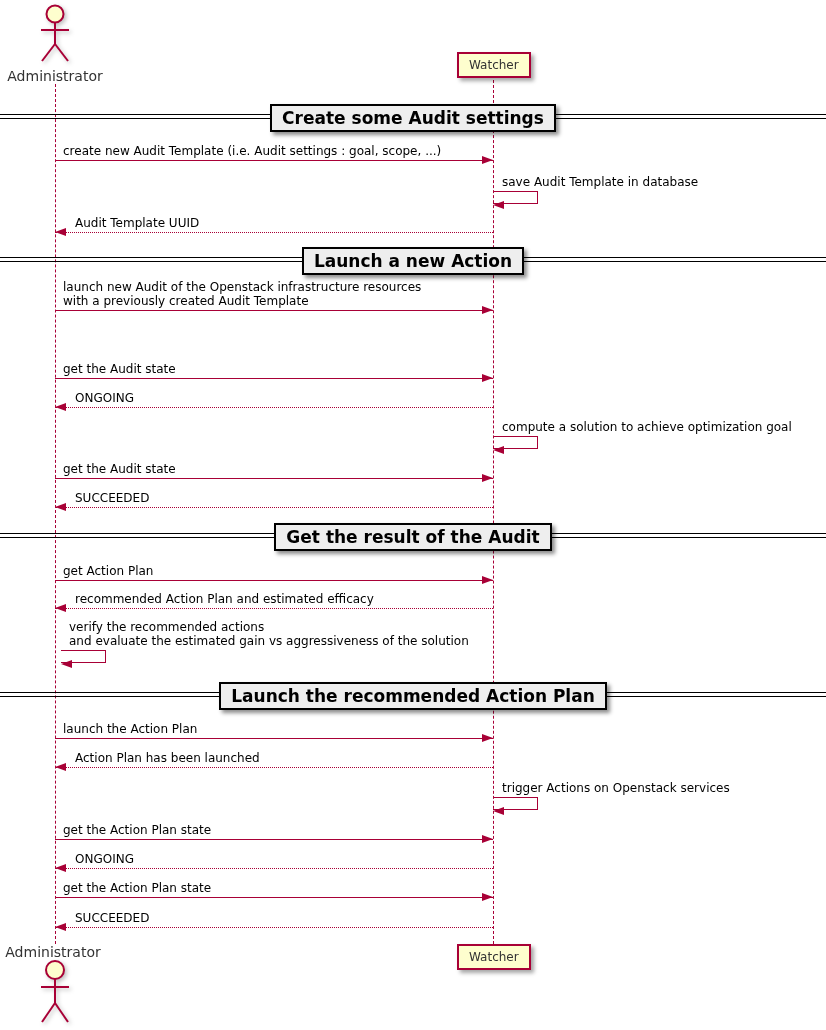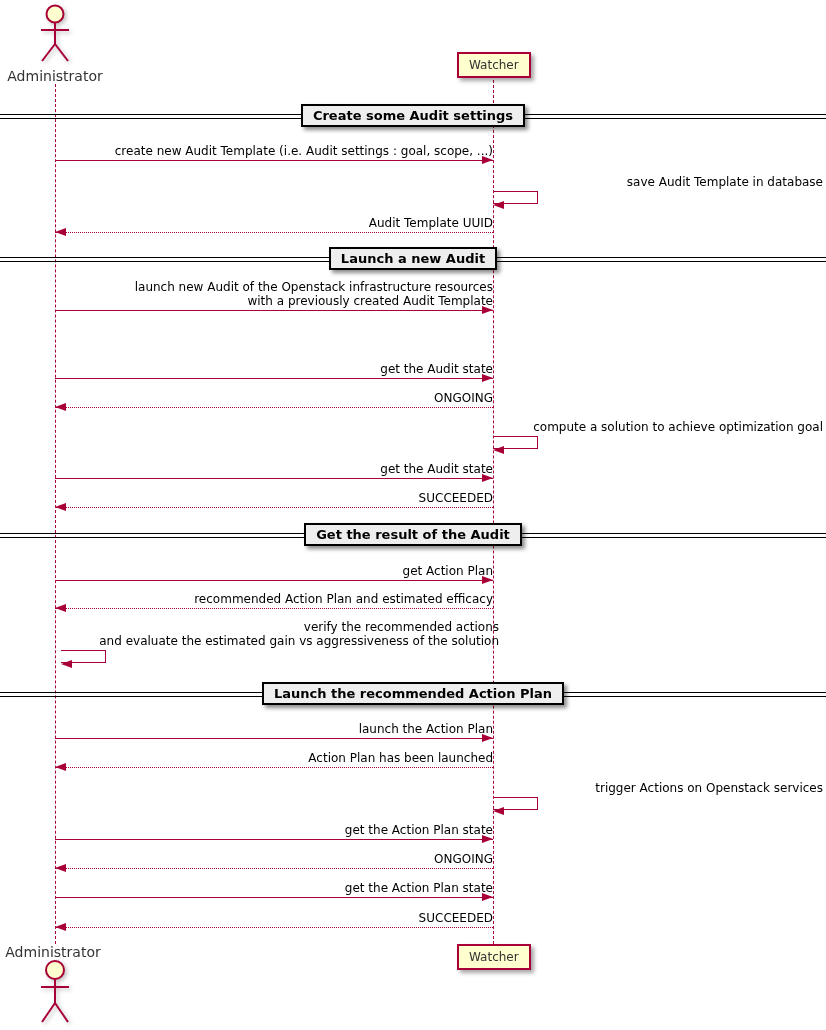--- a/index.html
+++ b/index.html
@@ -18,25 +18,25 @@
   }
   
   .actor-svg{position:absolute;filter:drop-shadow(2px 2px 2px rgba(0,0,0,0.25));}
   .actor-label{position:absolute;left:0;width:110px;text-align:center;font-size:14px;color:#333;}
   
   .divider{position:absolute;left:0;width:826px;height:26px;text-align:center;}
   .divider-rule{position:absolute;left:0;right:0;top:10px;height:3px;
     border-top:1px solid #000;border-bottom:1px solid #000;}
   .divider-box{
     position:relative;display:inline-block;background:#EEEEEE;border:2px solid #000;
-    padding:2px 10px;font-size:13px;font-weight:bold;color:#000;
+    padding:2px 10px;font-size:17px;font-weight:bold;color:#000;
     box-shadow:3px 3px 4px rgba(0,0,0,0.45);
   }
   
-  .msg{position:absolute;font-size:12px;text-align:right;}
+  .msg{position:absolute;font-size:12px;}
   .msg-text{line-height:14px;white-space:pre-line;color:#000;}
   .msg-line{position:relative;margin-top:2px;height:0;}
   .msg-line.solid{border-top:1px solid #A80036;}
   .msg-line.dotted{border-top:1px dotted #A80036;}
   .arrow-right{position:absolute;right:0;top:-5px;width:0;height:0;
     border-left:11px solid #A80036;border-top:4px solid transparent;border-bottom:4px solid transparent;}
   .arrow-left{position:absolute;left:0;top:-5px;width:0;height:0;
     border-right:11px solid #A80036;border-top:4px solid transparent;border-bottom:4px solid transparent;}
   
   .self-loop{position:relative;margin-top:2px;width:44px;height:11px;
@@ -92,21 +92,21 @@
 
   <div class="msg ret-admin" style="top:216px">
     <div class="msg-text">Audit Template UUID</div>
     <div class="msg-line dotted">
       <span class="arrow-left"></span>
     </div>
   </div>
 
   <div class="divider" style="top:247px">
     <div class="divider-rule"></div>
-    <div class="divider-box">Launch a new Audit</div>
+    <div class="divider-box">Launch a new Action</div>
   </div>
 
   <div class="msg from-admin" style="top:280px">
     <div class="msg-text">launch new Audit of the Openstack infrastructure resources
 with a previously created Audit Template</div>
     <div class="msg-line solid">
       <span class="arrow-right"></span>
     </div>
   </div>
 

